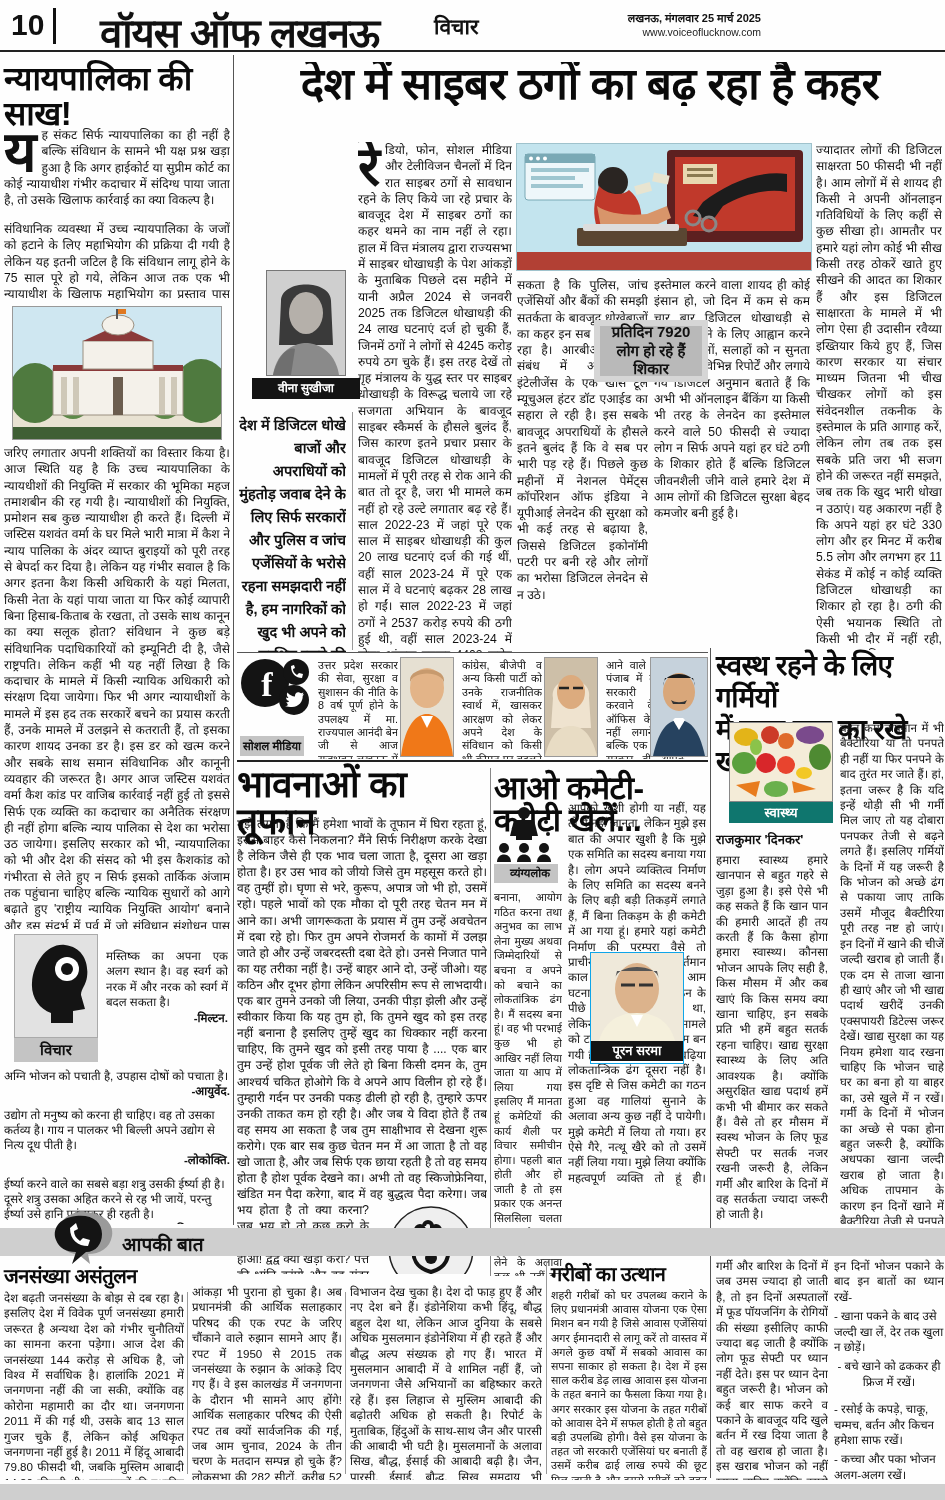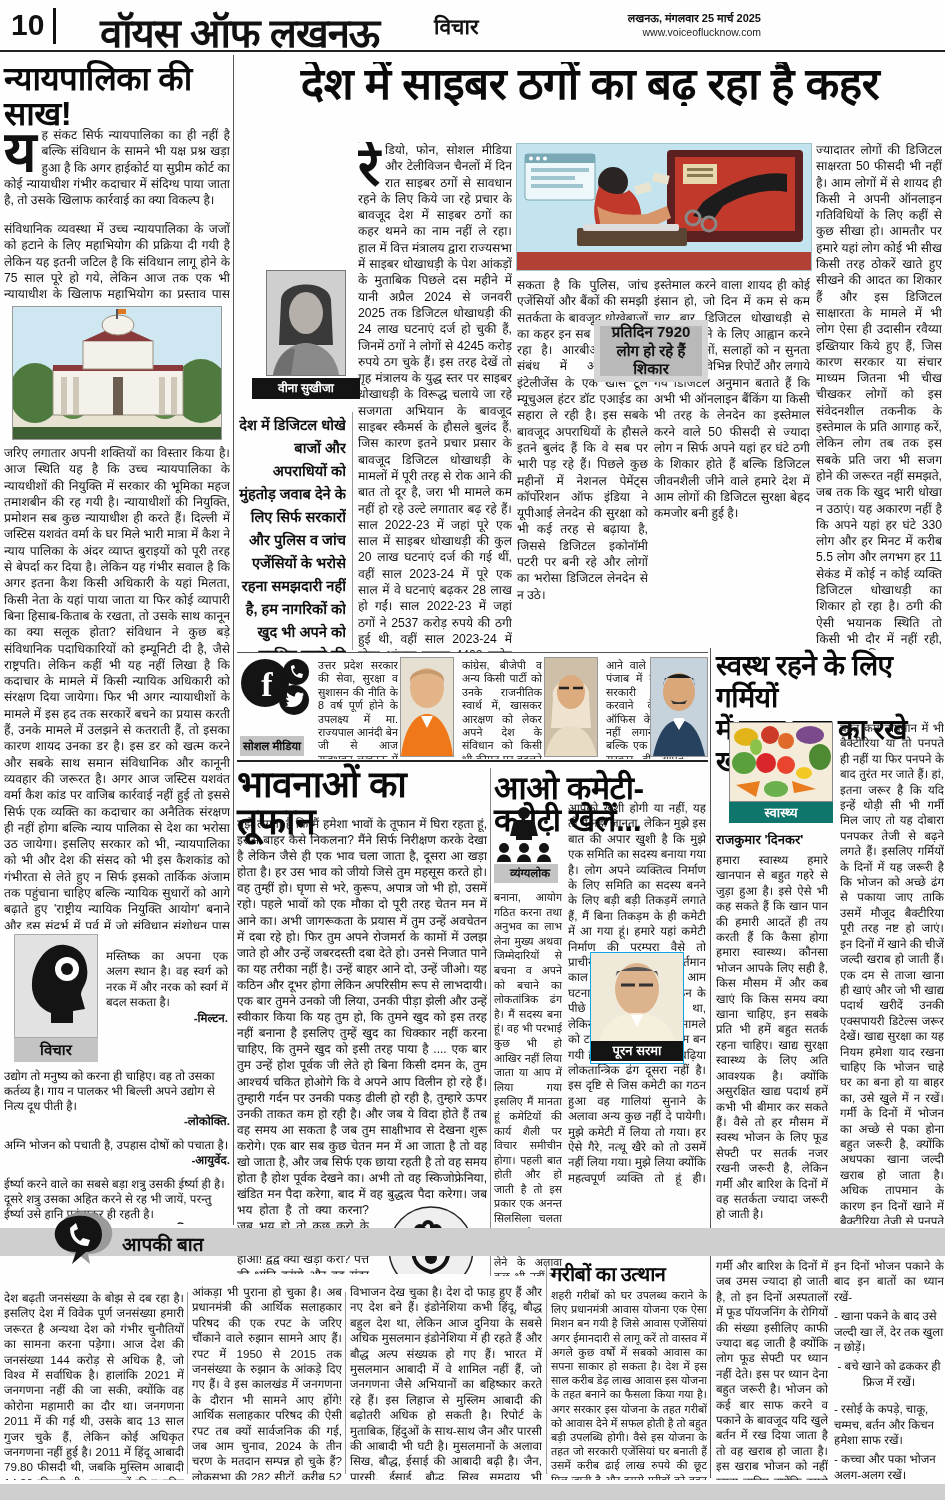--- a/index.html
+++ b/index.html
@@ -87,22 +87,22 @@
     </span>
   </div>
   <div class="abs iconlabel" style="left:14px;top:1038px;width:84px;height:24px;font-size:15px;line-height:24px;">विचार</div>
 
   <div class="abs bt2 just" style="left:106px;top:948px;width:122px;height:112px;">
     <span>मस्तिष्क का अपना एक अलग स्थान है। वह स्वर्ग को नरक में और नरक को स्वर्ग में बदल सकता है।</span>
     <div class="byline-r">-मिल्टन.</div>
   </div>
 
   <div class="abs" style="left:4px;top:1068px;width:226px;height:156px;overflow:hidden;font-size:11.7px;line-height:15px;">
+    <div class="quote-item"><span>अग्नि भोजन को पचाती है, उपहास दोषों को पचाता है।</span><div class="byline-r">-आयुर्वेद.</div></div>
     <div class="quote-item"><span class="just">उद्योग तो मनुष्य को करना ही चाहिए। वह तो उसका कर्तव्य है। गाय न पालकर भी बिल्ली अपने उद्योग से नित्य दूध पीती है।</span><div class="byline-r">-लोकोक्ति.</div></div>
-    <div class="quote-item"><span>अग्नि भोजन को पचाती है, उपहास दोषों को पचाता है।</span><div class="byline-r">-आयुर्वेद.</div></div>
     <div class="quote-item"><span>ईर्ष्या करने वाले का सबसे बड़ा शत्रु उसकी ईर्ष्या ही है। दूसरे शत्रु उसका अहित करने से रह भी जायें, परन्तु ईर्ष्या उसे हानि पहुंचाकर ही रहती है।</span><div class="byline-r">-तिरुवल्लुअर.</div></div>
 
   </div>
 
   <div class="abs headline" style="left:240px;top:62px;width:700px;font-size:44px;line-height:1.0;text-align:center;white-space:nowrap;overflow:hidden;">देश में साइबर ठगों का बढ़ रहा है कहर</div>
 
   <div class="abs" style="left:266px;top:270px;width:80px;height:106px;border:1px solid #777;overflow:hidden;">
     <svg width="78" height="104" viewBox="0 0 78 104">
       <rect width="78" height="104" fill="#cfcfcf"></rect>
       <path d="M14 30 C14 8 64 8 64 30 L66 74 L12 74 Z" fill="#3a3a3a"></path>
@@ -308,20 +308,21 @@
   <div class="abs band" style="left:0;top:1228px;width:945px;height:28px;"></div>
   <div class="abs" style="left:52px;top:1208px;width:62px;height:60px;">
     <svg width="62" height="60" viewBox="0 0 62 60">
       <path d="M30 4 C52 4 62 16 60 28 C58 40 48 46 36 46 L38 56 L26 46 C14 46 6 38 6 26 C6 14 16 4 30 4 Z" fill="#9a9a9a"></path>
       <path d="M24 8 C6 10 0 22 4 32 C7 40 14 44 24 44 L20 56 L34 44 C44 44 50 36 50 26 C50 14 40 6 24 8 Z" fill="#141414"></path>
       <path d="M18 20 C18 32 26 38 36 38 L38 32 L31 30 L28 33 C24 30 22 27 22 23 L26 21 L24 15 Z" fill="#fff"></path>
     </svg>
   </div>
   <span class="abs" style="left:122px;top:1231px;font-size:19px;font-weight:800;">आपकी बात</span>
 
+  <div class="abs headline" style="left:4px;top:1262px;width:230px;font-size:20px;">जनसंख्या असंतुलन</div>
   <div class="abs bt2 just" style="left:4px;top:1290px;width:180px;height:190px;">देश बढ़ती जनसंख्या के बोझ से दब रहा है। इसलिए देश में विवेक पूर्ण जनसंख्या हमारी जरूरत है अन्यथा देश को गंभीर चुनौतियों का सामना करना पड़ेगा। आज देश की जनसंख्या 144 करोड़ से अधिक है, जो विश्व में सर्वाधिक है। हालांकि 2021 में जनगणना नहीं की जा सकी, क्योंकि वह कोरोना महामारी का दौर था। जनगणना 2011 में की गई थी, उसके बाद 13 साल गुजर चुके हैं, लेकिन कोई अधिकृत जनगणना नहीं हुई है। 2011 में हिंदू आबादी 79.80 फीसदी थी, जबकि मुस्लिम आबादी 14.20 फीसदी थी। मुसलमानों की दशकीय बढ़ोतरी दर करीब 25 फीसदी थी, जबकि हिंदुओं की दशकीय बढ़ोतरी दर करीब 17 फीसदी थी। यानी हिंदुओं की तुलना में मुसलमानों की आबादी अधिक तेजी से बढ़ रही है। आजादी के बाद 1951 में देश में करीब 3.5 करोड़ मुसलमान थे, जिनकी आबादी 2023 में बढ़ कर 20 करोड़ के पार हो गई। अब तो यह</div>
   <div class="abs rule-v" style="left:187px;top:1292px;height:182px;border-left:1px solid #999;"></div>
   <div class="abs bt2 just" style="left:192px;top:1284px;width:150px;height:196px;">आंकड़ा भी पुराना हो चुका है। अब प्रधानमंत्री की आर्थिक सलाहकार परिषद की एक रपट के जरिए चौंकाने वाले रुझान सामने आए हैं। रपट में 1950 से 2015 तक जनसंख्या के रुझान के आंकड़े दिए गए हैं। वे इस कालखंड में जनगणना के दौरान भी सामने आए होंगे! आर्थिक सलाहकार परिषद की ऐसी रपट तब क्यों सार्वजनिक की गई, जब आम चुनाव, 2024 के तीन चरण के मतदान सम्पन्न हो चुके हैं? लोकसभा की 282 सीटों, करीब 52 फीसदी पर जनादेश ईवीएम में दर्ज हो चुका है। रिपोर्ट के मुताबिक 1950 से 2015 तक की 65 साल की अवधि में बहुसंख्यक हिंदू आबादी 84.68 फीसदी से घट कर 78.6 फीसदी हो गई है, जबकि मुस्लिम आबादी 9.84 से बढ़ कर 14.09 फीसदी हो गई है। हिंदू करीब 8 फीसदी घटे हैं और मुसलमानों की बढ़ोतरी 43.15 फीसदी हुई है। आबादी का यह असंतुलन चुनौतीपूर्ण, खतरनाक, चिंताजनक और विस्फोटक हो सकता है। भारत इंडोनेशिया, मलेशिया, सूडान, सर्बिया आदि देशों में आबादी के असंतुलन के कारण</div>
   <div class="abs rule-v" style="left:345px;top:1292px;height:182px;border-left:1px solid #999;"></div>
   <div class="abs bt2 just" style="left:350px;top:1284px;width:192px;height:196px;">
     <span>विभाजन देख चुका है। देश दो फाड़ हुए हैं और नए देश बने हैं। इंडोनेशिया कभी हिंदू, बौद्ध बहुल देश था, लेकिन आज दुनिया के सबसे अधिक मुसलमान इंडोनेशिया में ही रहते हैं और बौद्ध अल्प संख्यक हो गए हैं। भारत में मुसलमान आबादी में वे शामिल नहीं हैं, जो जनगणना जैसे अभियानों का बहिष्कार करते रहे हैं। इस लिहाज से मुस्लिम आबादी की बढ़ोतरी अधिक हो सकती है। रिपोर्ट के मुताबिक, हिंदुओं के साथ-साथ जैन और पारसी की आबादी भी घटी है। मुसलमानों के अलावा सिख, बौद्ध, ईसाई की आबादी बढ़ी है। जैन, पारसी, ईसाई, बौद्ध, सिख समुदाय भी अल्पसंख्यक वर्ग में आते हैं। देश में पारसियों की आबादी तो करीब 57000 बताई जाती है, लेकिन उन्होंने अपने अधिकारों के लिए कभी भी जन-आंदोलन नहीं छेड़े। मुस्लिम आबादी लगातार बढ़ती रही है, जो चिंता का विषय है।</span>
     
   </div>
   <div class="abs rule-v" style="left:546px;top:1262px;height:212px;border-left:1px solid #999;"></div>
 

